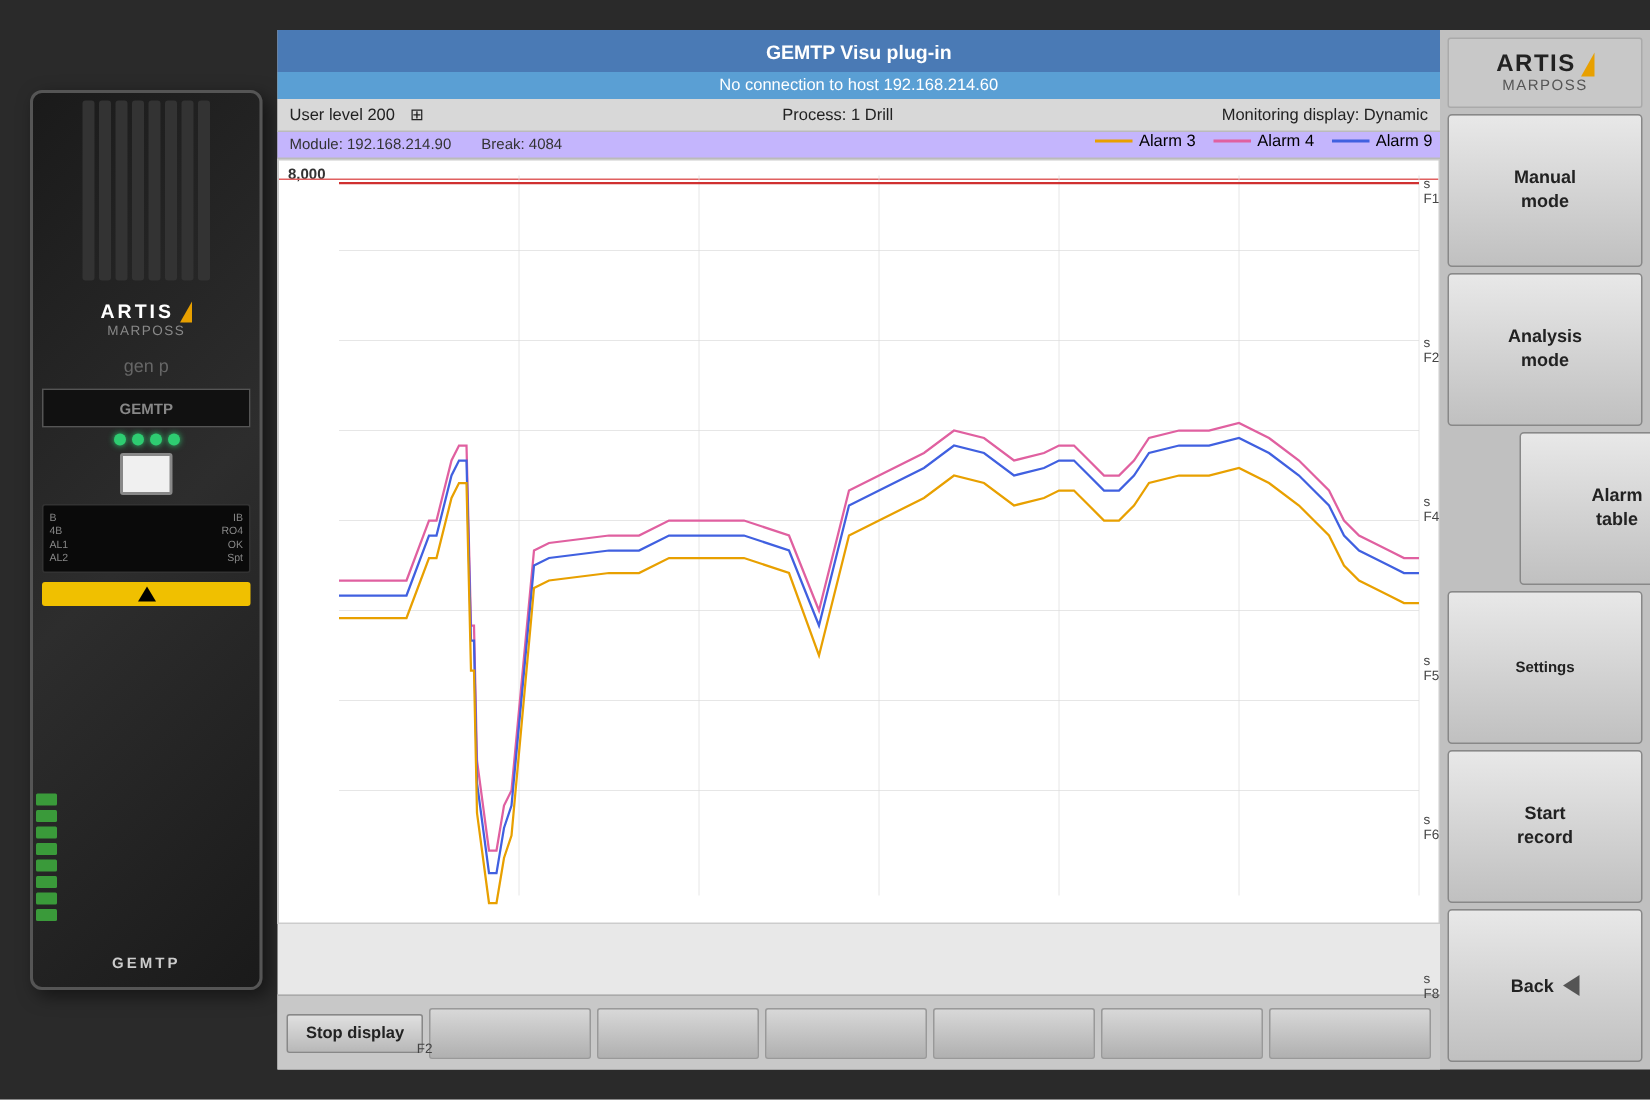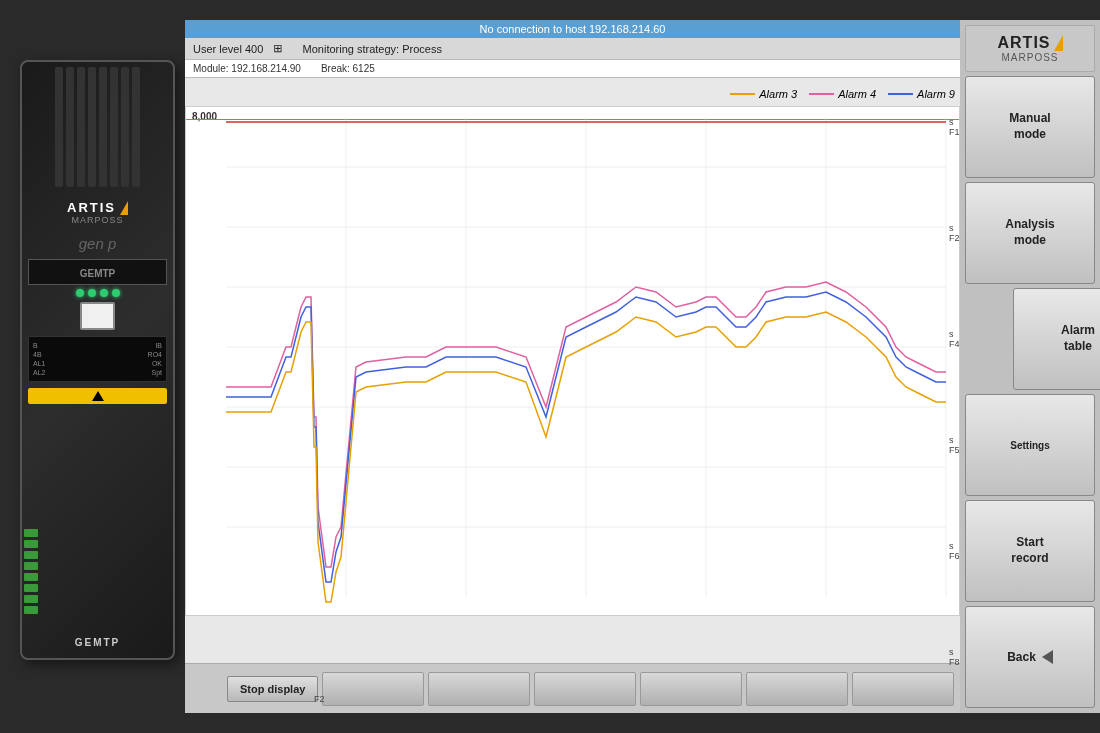--- a/index.html
+++ b/index.html
@@ -52,21 +52,21 @@
       display: flex;
       align-items: center;
       padding: 0 8px;
       font-size: 11px;
       color: #222;
       border-bottom: 1px solid #bbb;
     }
 
     
     .module-row {
-      background: #ffffff;
+      background: #c4b5fd;
       height: 18px;
       display: flex;
       align-items: center;
       padding: 0 8px;
       font-size: 10px;
       color: #333;
       border-bottom: 1px solid #bbb;
     }
 
     .legend-item {
@@ -210,21 +210,21 @@
 
     <div class="device-label-area">
       <div style="display:flex; align-items:center; justify-content:center; gap:4px;">
         <span style="color:#fff; font-size:13px; font-weight:bold; letter-spacing:2px;">ARTIS</span>
         <span style="width:0;height:0;border-left:8px solid transparent;border-right:0;border-bottom:14px solid #e8a000;display:inline-block;"></span>
       </div>
       <div style="color:#888; font-size:9px; letter-spacing:1px;">MARPOSS</div>
     </div>
 
     <div style="text-align:center; padding: 2px;">
-      <span style="color:#666; font-size:15px; font-style:italic;">gen p</span>
+      <span style="color:#666; font-size:12px; ">gen p</span>
     </div>
 
     <div style="text-align:center; padding:3px; border:1px solid #555; margin:4px 6px; background:#111;">
       <span style="color:#888; font-size:10px; font-weight:bold;">GEMTP</span>
     </div>
 
     <div class="indicator-lights">
       <div class="indicator-light"></div>
       <div class="indicator-light"></div>
       <div class="indicator-light"></div>
@@ -270,37 +270,41 @@
     </div>
 
     <div style="position:absolute; bottom:8px; left:0; right:0; text-align:center;">
       <span style="color:#ccc; font-size:10px; font-weight:bold; letter-spacing:2px;">GEMTP</span>
     </div>
   </div>
 </div>
 
 <div class="main-content">
 
+  <div class="title-bar">
+    <span>GEMTP Visu plug-in</span>
+  </div>
 
   <div class="conn-status">
     <span>No connection to host 192.168.214.60</span>
   </div>
 
   <div class="header-row">
-    <span style="margin-right:10px;">User level 400</span>
+    <span style="margin-right:10px;">User level 200</span>
     <span style="margin-right:20px;">⊞</span>
-    <span>Monitoring strategy: Process</span>
+    <span style="flex:1; text-align:center;">Process: 1 Drill</span>
+    <span>Monitoring display: Dynamic</span>
   </div>
 
   <div class="module-row">
     <span style="margin-right:20px;">Module: 192.168.214.90</span>
-    <span>Break: 6125</span>
-  </div>
-
-  <div style="position:absolute; top:68px; right:5px; display:flex; align-items:flex-end; gap:12px; font-size:11px; z-index:10;font-style:italic;">
+    <span>Break: 4084</span>
+  </div>
+
+  <div style="position:absolute; top:68px; right:5px; display:flex; align-items:flex-end; gap:12px; font-size:11px; z-index:10;">
     <div class="legend-item">
       <div class="legend-line" style="background:#e8a000;"></div>
       <span>Alarm 3</span>
     </div>
     <div class="legend-item">
       <div class="legend-line" style="background:#e060a0;"></div>
       <span>Alarm 4</span>
     </div>
     <div class="legend-item">
       <div class="legend-line" style="background:#4060e0;"></div>
@@ -492,21 +496,21 @@
         730,285
         740,290
         750,295
         760,295
       "></polyline>
     </svg>
 
   </div>
 
   <div style="position:absolute; bottom:0; left:0; right:0; height:50px; background:#c8c8c8; display:flex; align-items:center; gap:4px; padding:6px; border-top:1px solid #aaa;">
-    <div style="position:relative;margin-left:36px;">
+    <div style="position:relative;">
       <button class="toolbar-btn">
         <span>Stop
 display</span>
       </button>
       <span style="position:absolute; bottom:-2px; right:-6px; font-size:9px; color:#444;">F2</span>
     </div>
     <div class="toolbar-btn-empty"></div>
     <div class="toolbar-btn-empty"></div>
     <div class="toolbar-btn-empty"></div>
     <div class="toolbar-btn-empty"></div>

